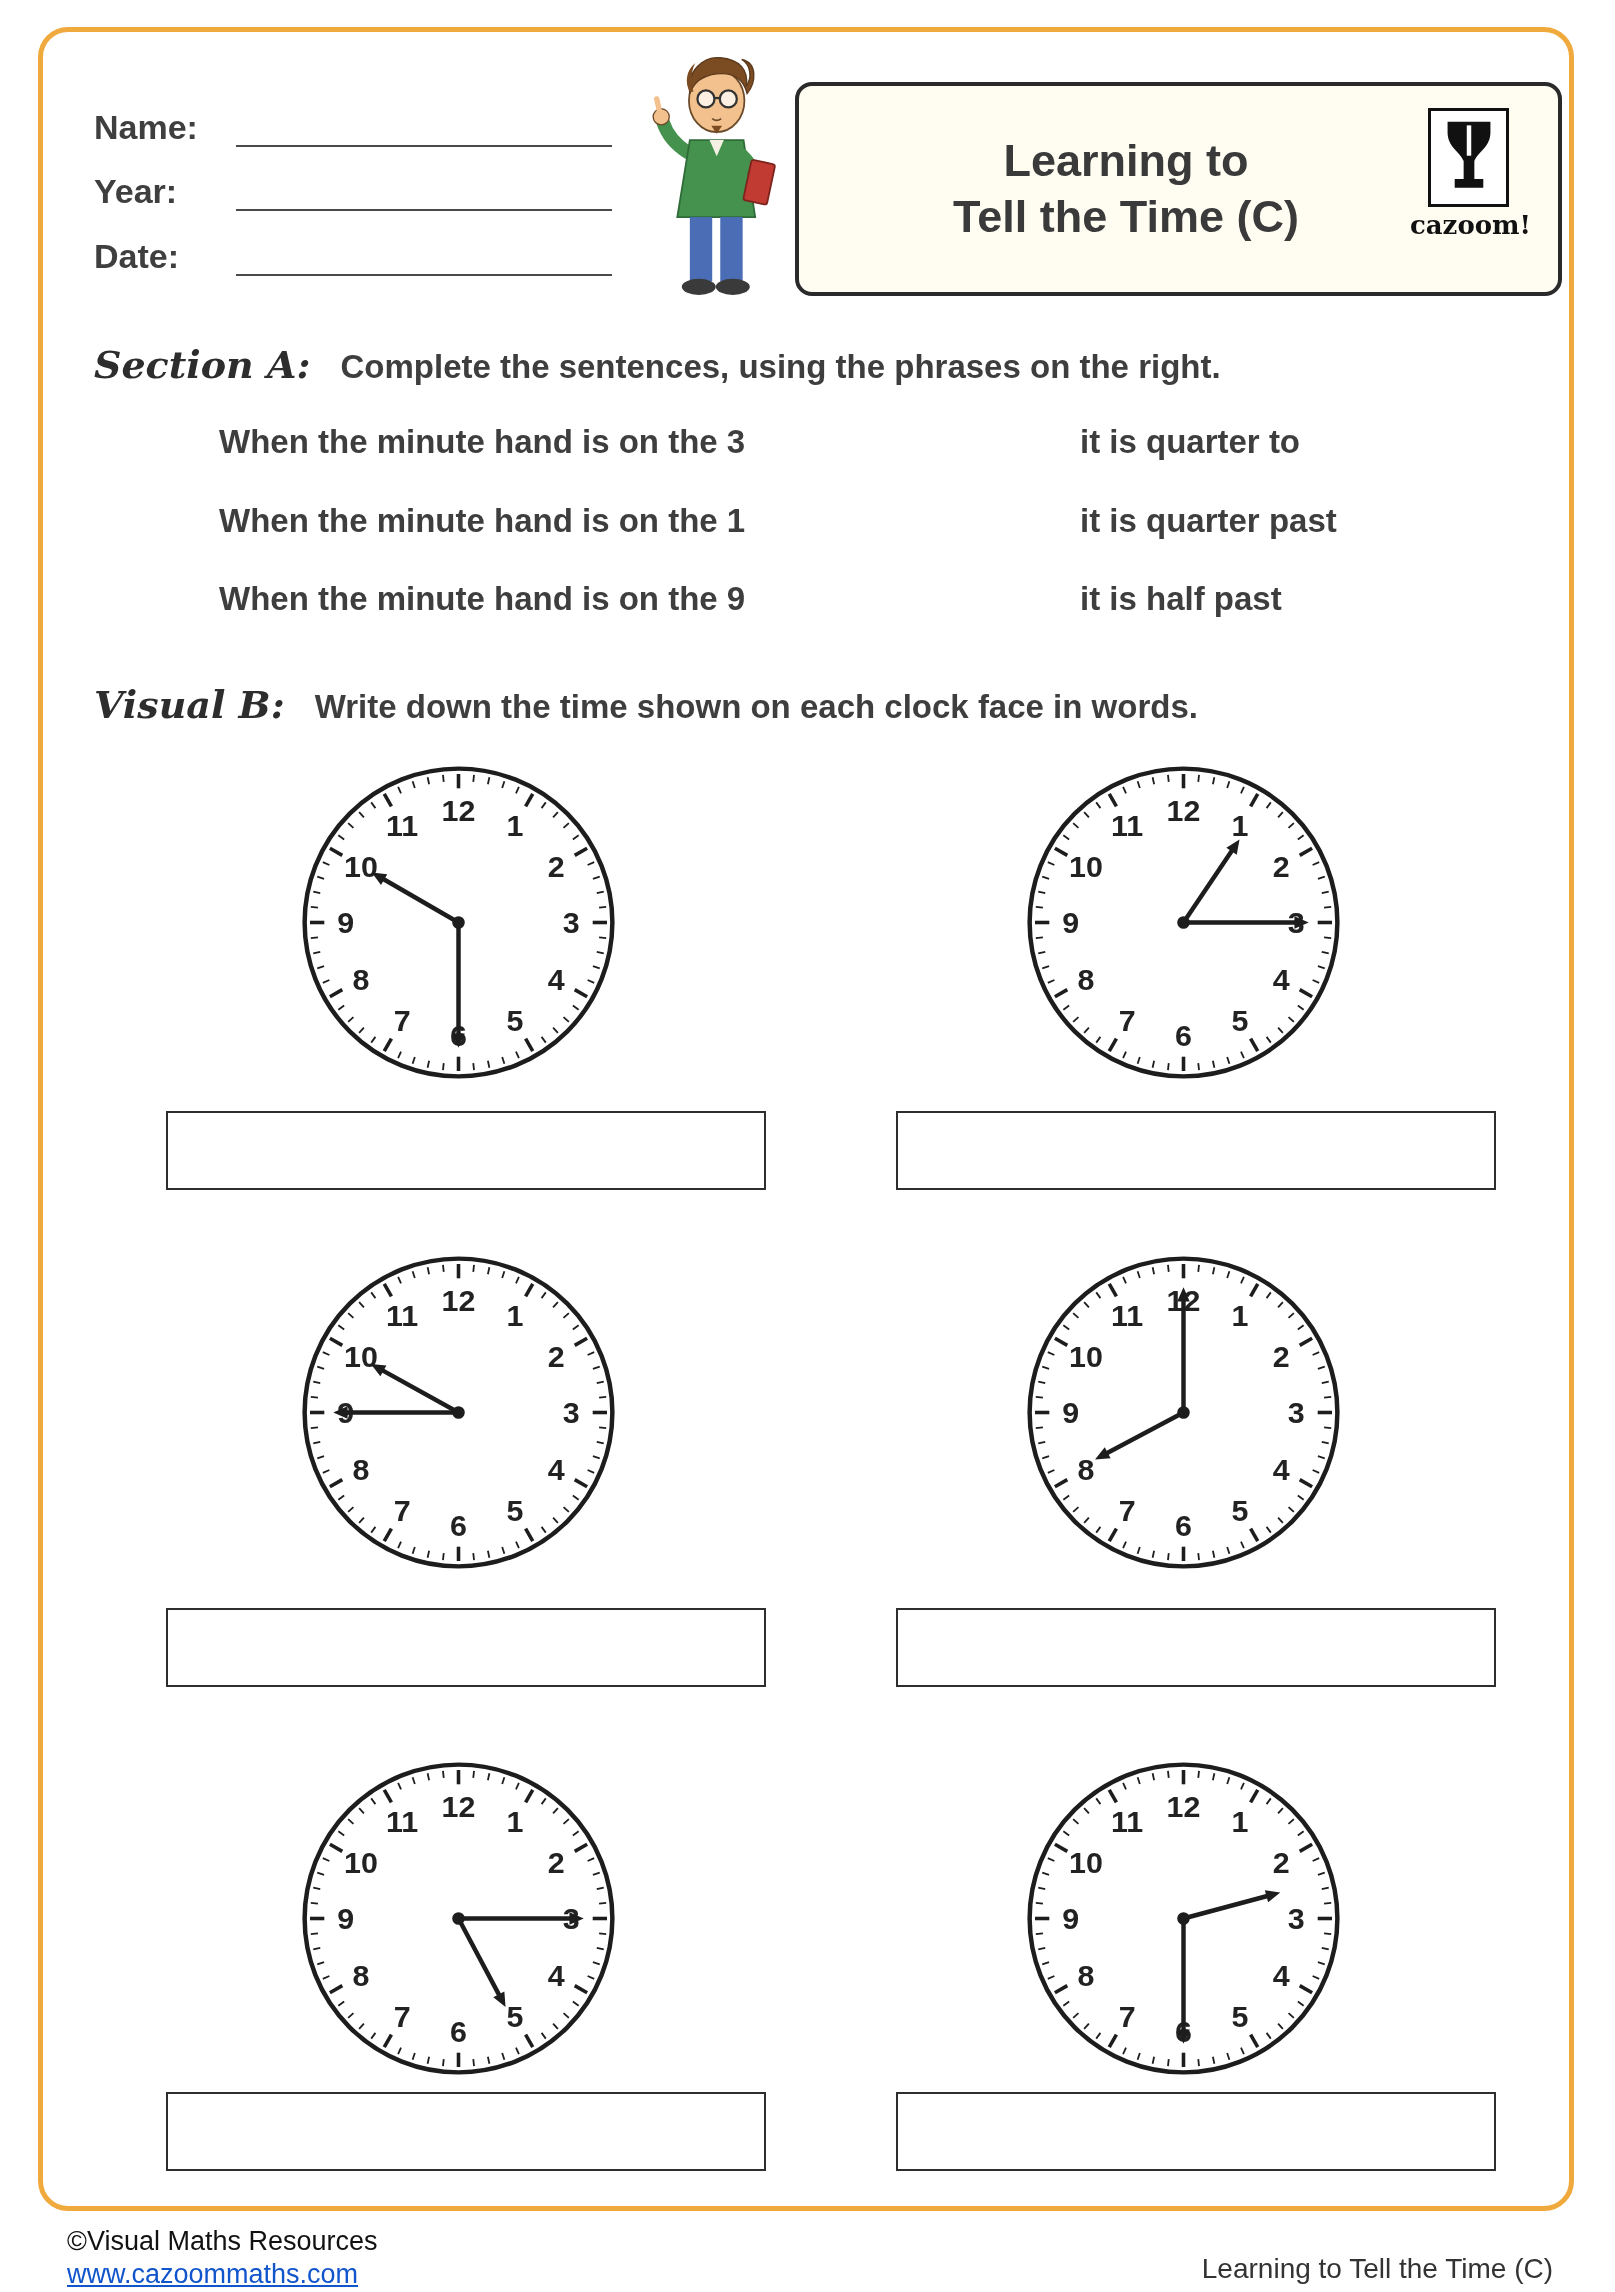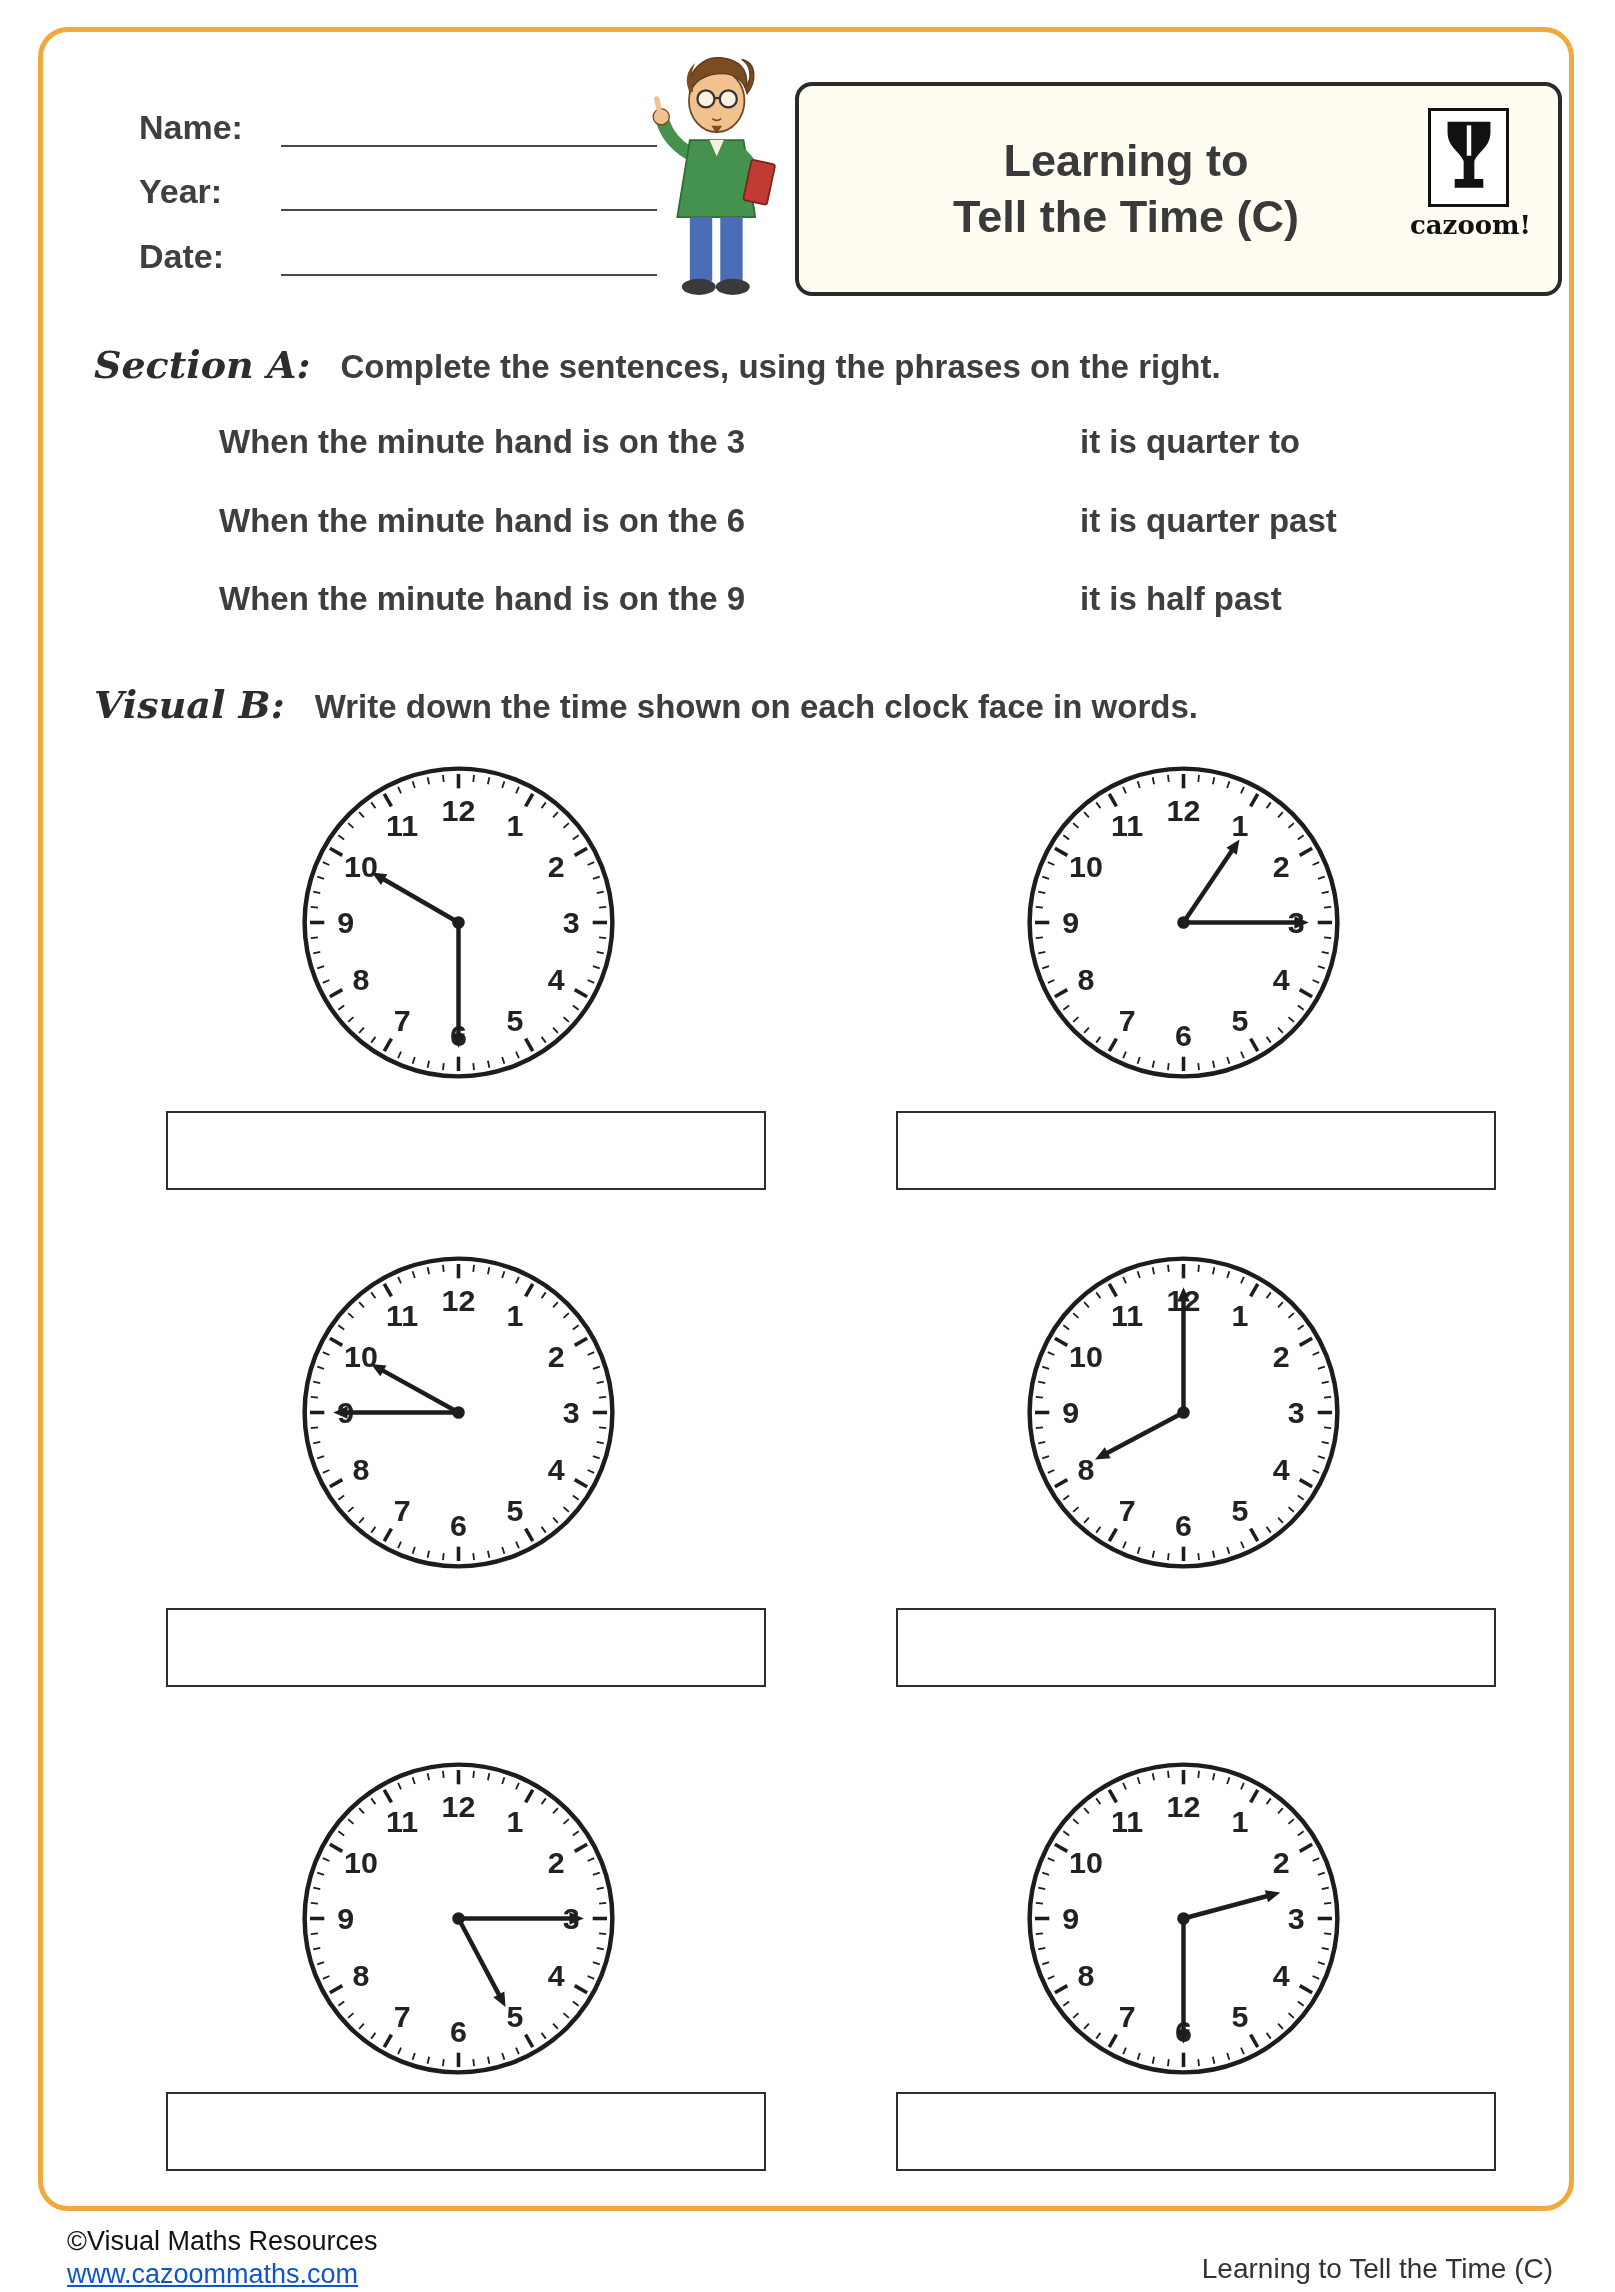--- a/index.html
+++ b/index.html
@@ -1,21 +1,21 @@
 <!DOCTYPE html>
 <html style="font-size:14.3px"><head>
 <meta charset="utf-8">
 <style>
   html,body{margin:0;padding:0;background:#fff;}
   .page{position:relative;width:1616px;height:2293px;background:#ffffff;
         font-family:"Liberation Sans",sans-serif;overflow:hidden;}
   .border-frame{position:absolute;left:38px;top:27px;width:1526px;height:2174px;
         border:5.4px solid #F0A93C;border-radius:30px;}
   
-  .field-row{position:absolute;left:94px;display:flex;align-items:flex-end;margin-left:45px;}
+  .field-row{position:absolute;left:94px;display:flex;align-items:flex-end;}
   .field-label{font-size:34px;font-weight:bold;color:#3f3f3f;width:142px;}
   .field-line{width:376px;border-bottom:2.7px solid #4a4a4a;height:39px;}
   
   .teacher{position:absolute;left:627px;top:47px;width:157px;height:264px;}
   
   .title-box{position:absolute;left:795px;top:82px;width:759px;height:206px;
         background:#fffdf2;border:4.5px solid #2a2a2a;border-radius:17px;}
   .title-text{position:absolute;left:63px;top:50%;transform:translateY(-50%);
         width:528px;text-align:center;font-size:45px;font-weight:bold;color:#3a3a3a;line-height:1.25;}
   .logo{position:absolute;right:27px;top:21.5px;width:125px;text-align:center;}
@@ -105,21 +105,21 @@
     </div>
   </div>
 
   <div class="section-heading" style="top:342px">
     <span class="section-label">Section A:</span>
     <span class="section-instruction">Complete the sentences, using the phrases on the right.</span>
   </div>
 
   <div class="sentence-left" style="top:423px">When the minute hand is on the 3</div>
   <div class="sentence-right" style="top:423px">it is quarter to</div>
-  <div class="sentence-left" style="top:502px">When the minute hand is on the 6</div>
+  <div class="sentence-left" style="top:502px">When the minute hand is on the 1</div>
   <div class="sentence-right" style="top:502px">it is quarter past</div>
   <div class="sentence-left" style="top:580px">When the minute hand is on the 9</div>
   <div class="sentence-right" style="top:580px">it is half past</div>
 
   <div class="section-heading" style="top:682px">
     <span class="section-label">Visual B:</span>
     <span class="section-instruction">Write down the time shown on each clock face in words.</span>
   </div>
 
   <div class="clock" style="left:293px;top:757px"><svg viewBox="-185 -185 370 370" width="331" height="331">

